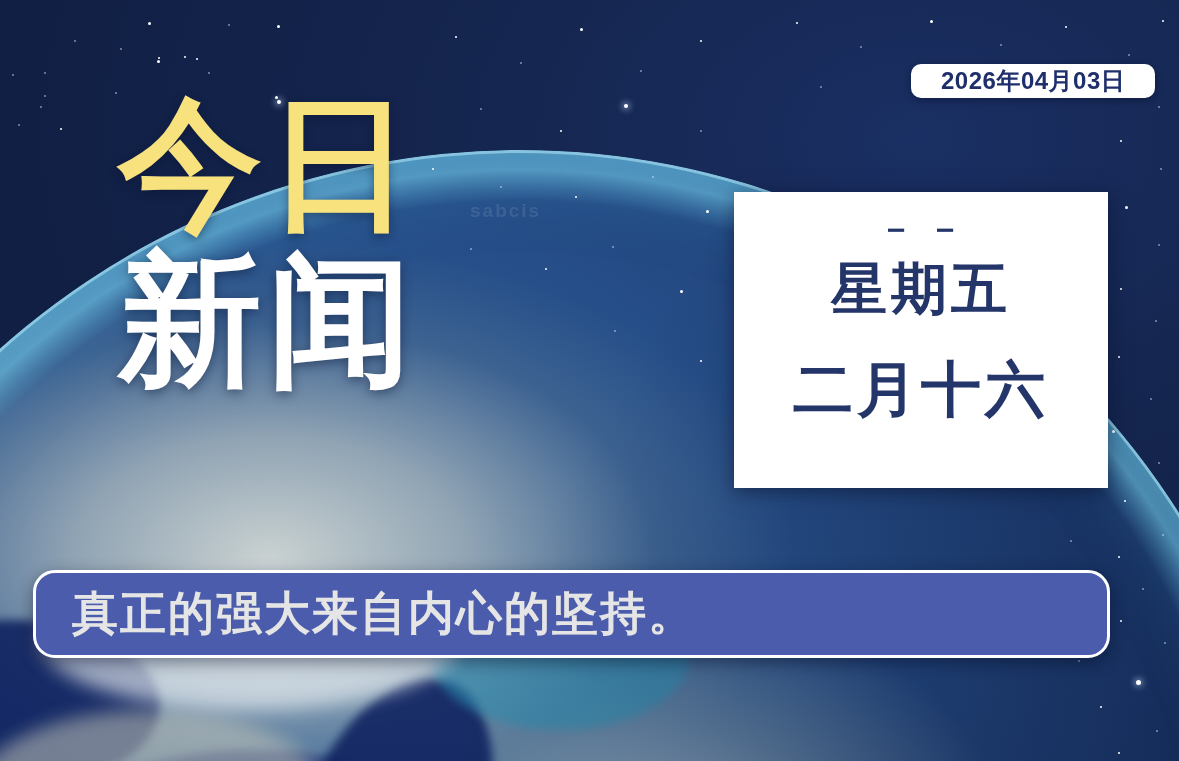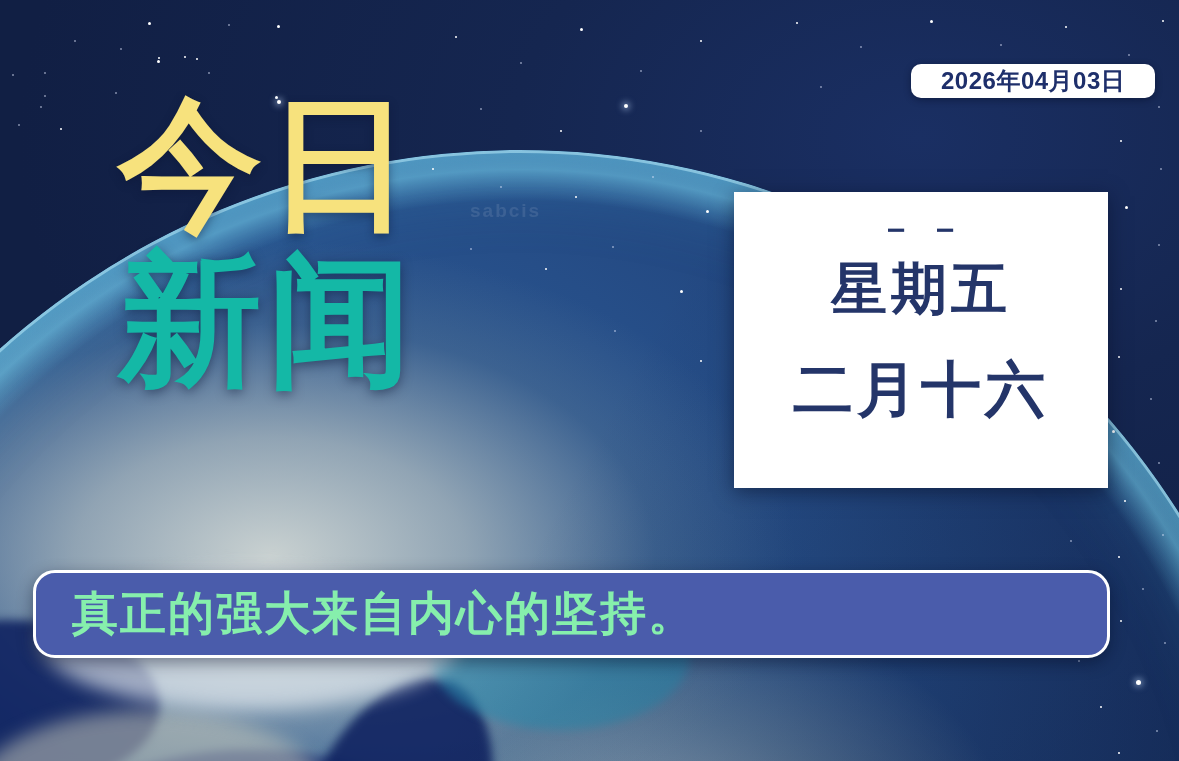--- a/index.html
+++ b/index.html
@@ -115,21 +115,21 @@
     font-weight: bold;
     font-size: 144px;
     letter-spacing: 6px;
     white-space: nowrap;
   }
   .title-line.l1 {
     color: #f7e27d;
     text-shadow: 0 3px 10px rgba(10,20,50,0.45);
   }
   .title-line.l2 {
-    color: #14b8a6;
+    color: #ffffff;
     margin-top: 18px;
     text-shadow: 0 3px 12px rgba(10,20,50,0.5);
   }
 
   
   .date-pill {
     position: absolute;
     left: 911px;
     top: 64px;
     min-width: 197px;
@@ -226,21 +226,21 @@
     box-sizing: border-box;
     background: #4a5cab;
     border: 3px solid #ffffff;
     border-radius: 22px;
     display: flex;
     align-items: center;
     padding-left: 36px;
     box-shadow: 0 5px 16px rgba(5,12,35,0.45);
   }
   .quote-text {
-    color: #86efac;
+    color: #e5e5e5;
     font-size: 46px;
     font-weight: bold;
     letter-spacing: 2px;
     white-space: nowrap;
   }
 
   
   .watermark {
     position: absolute;
     left: 470px;

